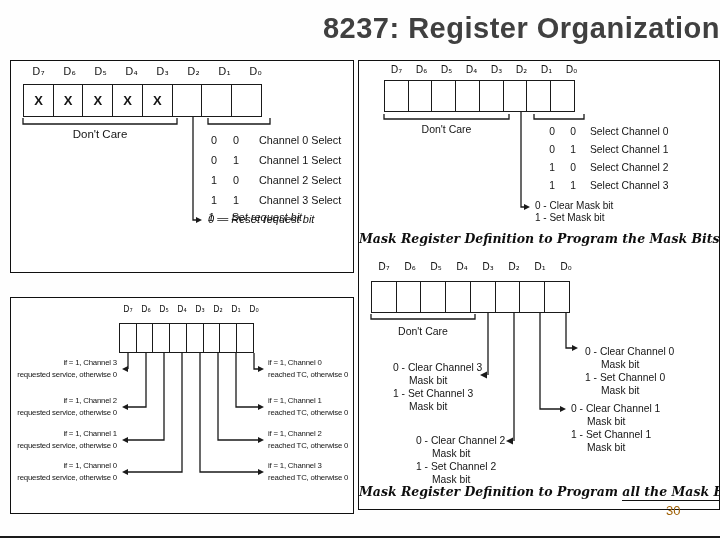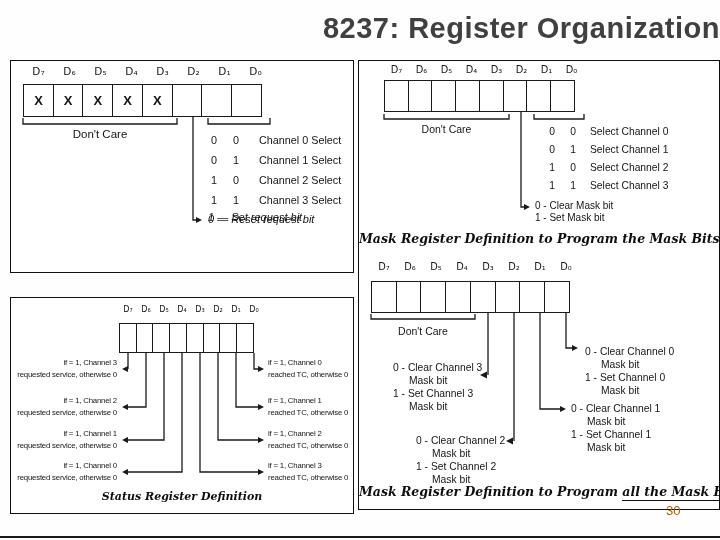--- a/index.html
+++ b/index.html
@@ -303,18 +303,17 @@
     </div>
     <div class="slbl r" style="left:257px;top:130px;width:80px;">
       <div>if = 1, Channel 2</div>
       <div>reached TC, otherwise 0</div>
     </div>
     <div class="slbl r" style="left:257px;top:162px;width:80px;">
       <div>if = 1, Channel 3</div>
       <div>reached TC, otherwise 0</div>
     </div>
 
-    <div class="caption" style="left:0;width:100%;top:192px;font-size:11px;">Status Register Definition</div>
   </div>
 
   <div class="pagenum">30</div>
   <div class="bottomrule"></div>
 </div>
 
 </body></html>

